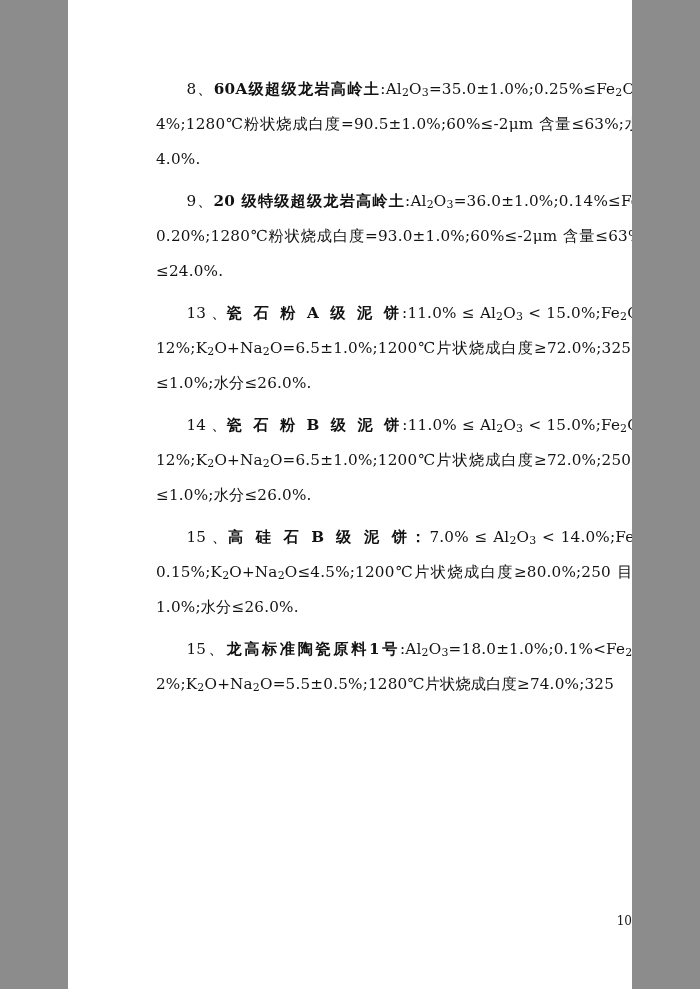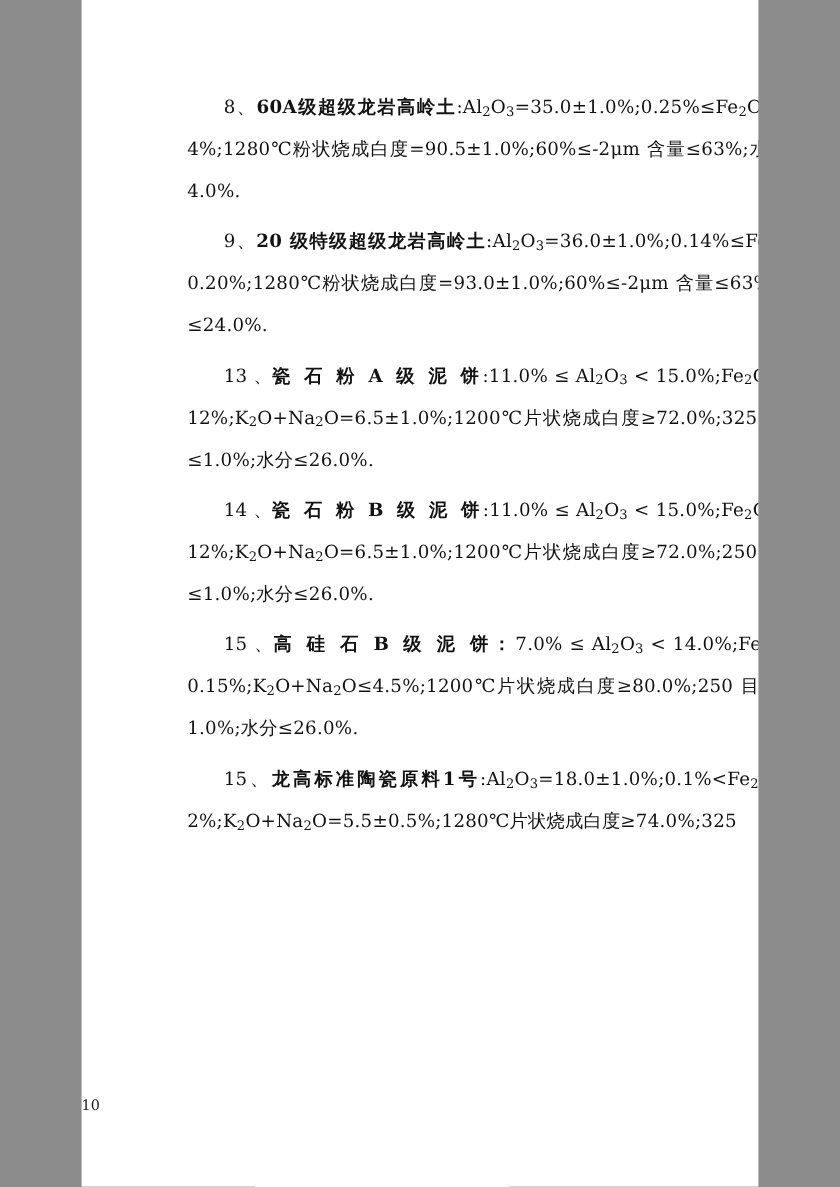--- a/index.html
+++ b/index.html
@@ -40,21 +40,21 @@
   sub {
     font-size: 0.72em;
     vertical-align: -0.22em;
     line-height: 0;
   }
   .page-number {
     position: absolute;
     left: 0;
     right: 0;
     top: 914px;
-    text-align: left;
+    text-align: right;
     font-family: "DejaVu Serif", "Liberation Serif", serif;
     font-size: 12px;
     color: #1a1a1a;
   }
   .spaced {
     letter-spacing: 3px;
   }
 </style>
 </head>
 <body>

